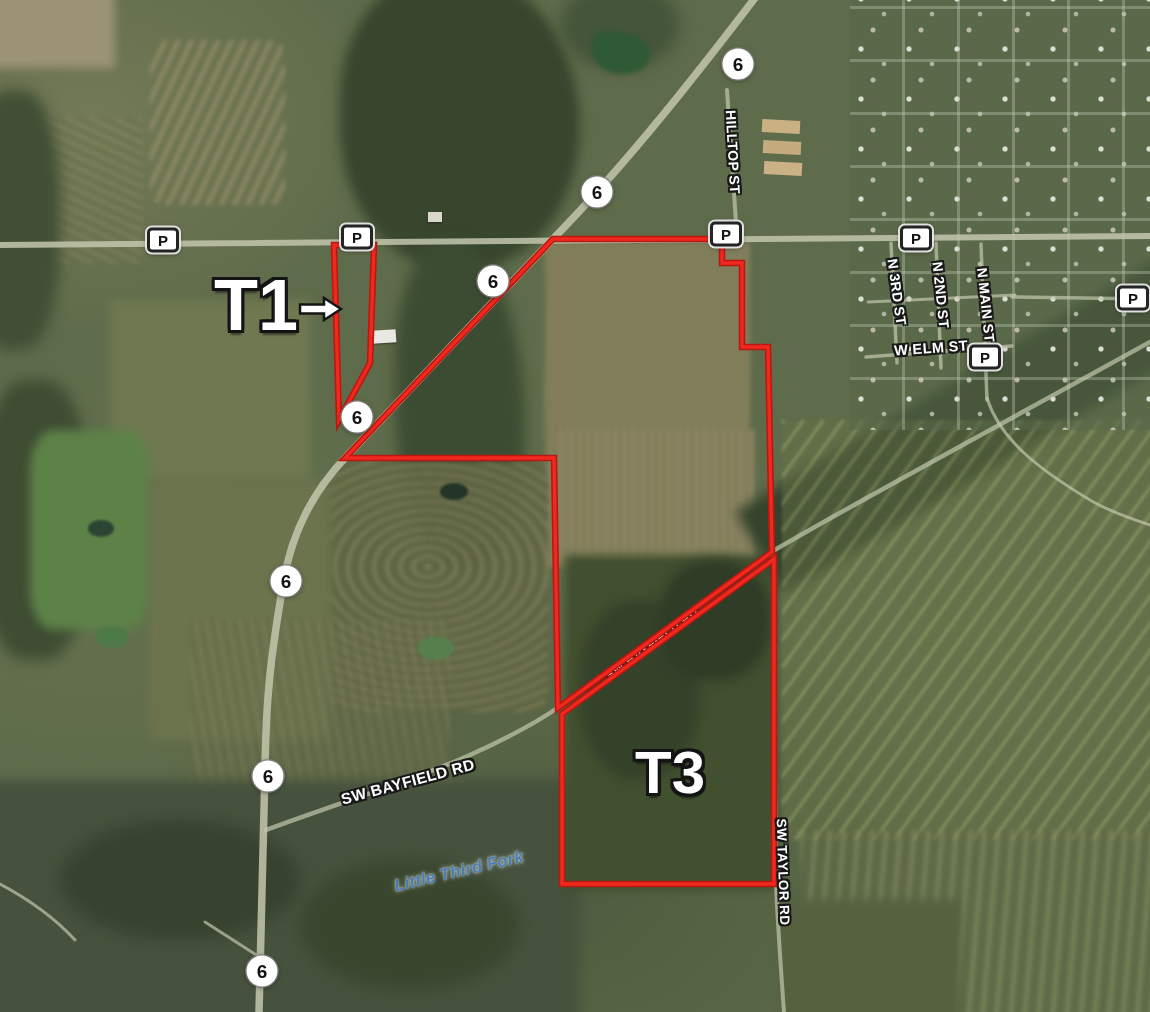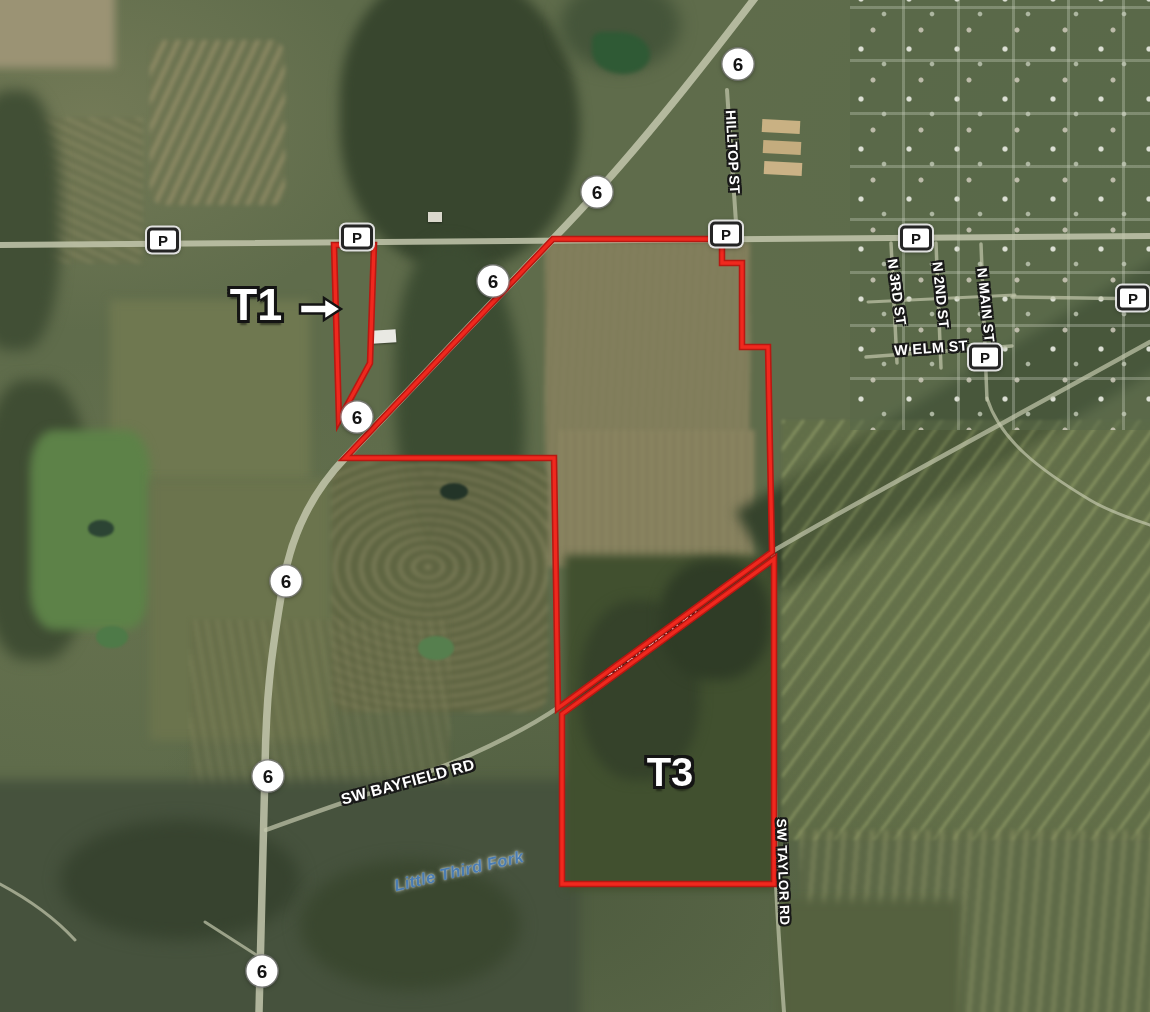--- a/index.html
+++ b/index.html
@@ -151,22 +151,22 @@
       <polygon points="334,245 374,245 370,363 339,420" fill="none" stroke="#b81812" stroke-width="6.5" stroke-linejoin="miter"></polygon>
       <polygon points="334,245 374,245 370,363 339,420" fill="none" stroke="#f0281e" stroke-width="3.4" stroke-linejoin="miter"></polygon>
       <path d="M300,304.5 H324 V298 L341,309 L324,320 V313.5 H300 Z" fill="#ffffff" stroke="#141414" stroke-width="2.5"></path>
       <polygon points="553,239 722,239 722,263 742,263 742,347 768,347 772,552 558,708 554,458 345,458" fill="none" stroke="#b81812" stroke-width="6.5" stroke-linejoin="miter"></polygon>
       <polygon points="553,239 722,239 722,263 742,263 742,347 768,347 772,552 558,708 554,458 345,458" fill="none" stroke="#f0281e" stroke-width="3.4" stroke-linejoin="miter"></polygon>
       <polygon points="562,714 774,559 774,884 562,884" fill="none" stroke="#b81812" stroke-width="6.5" stroke-linejoin="miter"></polygon>
       <polygon points="562,714 774,559 774,884 562,884" fill="none" stroke="#f0281e" stroke-width="3.4" stroke-linejoin="miter"></polygon>
     </svg>
 
   <div class="layer z5" id="labels-layer">
-      <div class="tract-label" style="left: 256px; top: 305px; font-size: 45px; transform: translate(-50%, -50%);">T1</div>
-      <div class="tract-label" style="left: 670px; top: 772px; font-size: 40px; transform: translate(-50%, -50%);">T3</div>
+      <div class="tract-label" style="left: 256px; top: 305px; font-size: 72px; transform: translate(-50%, -50%);">T1</div>
+      <div class="tract-label" style="left: 670px; top: 772px; font-size: 60px; transform: translate(-50%, -50%);">T3</div>
       <div class="map-label street" style="left: 733px; top: 152px; font-size: 14px; transform: translate(-50%, -50%) rotate(87deg);">HILLTOP ST</div>
       <div class="map-label street" style="left: 897px; top: 292px; font-size: 14px; transform: translate(-50%, -50%) rotate(82deg);">N 3RD ST</div>
       <div class="map-label street" style="left: 941px; top: 295px; font-size: 14px; transform: translate(-50%, -50%) rotate(84deg);">N 2ND ST</div>
       <div class="map-label street" style="left: 986px; top: 305px; font-size: 14px; transform: translate(-50%, -50%) rotate(84deg);">N MAIN ST</div>
       <div class="map-label street" style="left: 931px; top: 348px; font-size: 14.5px; transform: translate(-50%, -50%) rotate(-4deg);">W ELM ST</div>
       <div class="map-label street" style="left: 408px; top: 782px; font-size: 15.5px; transform: translate(-50%, -50%) rotate(-15deg);">SW BAYFIELD RD</div>
       <div class="map-label street" style="left: 783px; top: 872px; font-size: 13.5px; transform: translate(-50%, -50%) rotate(88deg);">SW TAYLOR RD</div>
       <div class="map-label water" style="left: 459px; top: 871px; font-size: 16.5px; transform: translate(-50%, -50%) rotate(-13deg);">Little Third Fork</div>
     </div>
 

